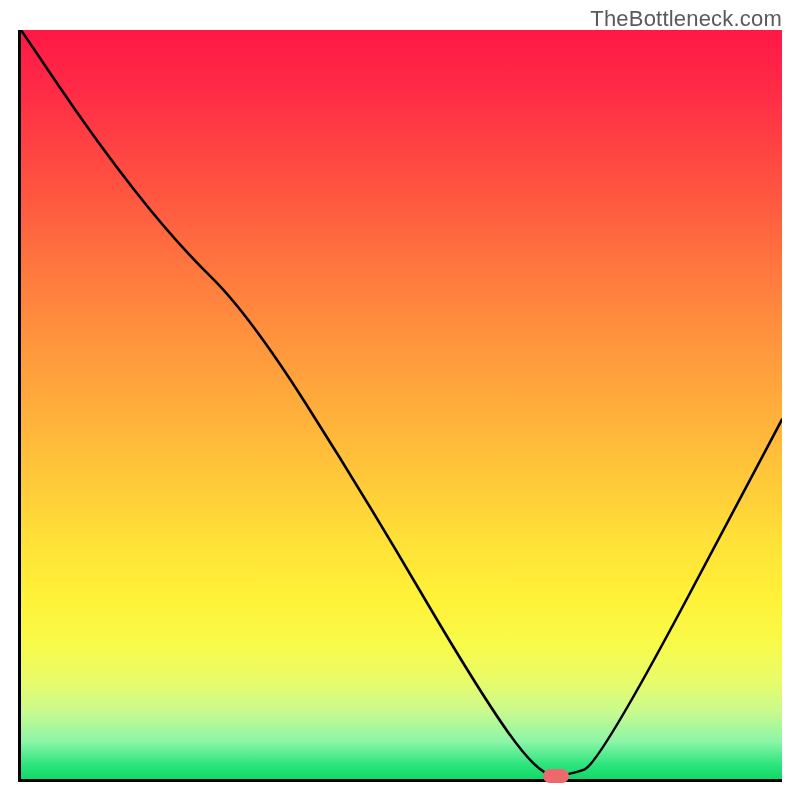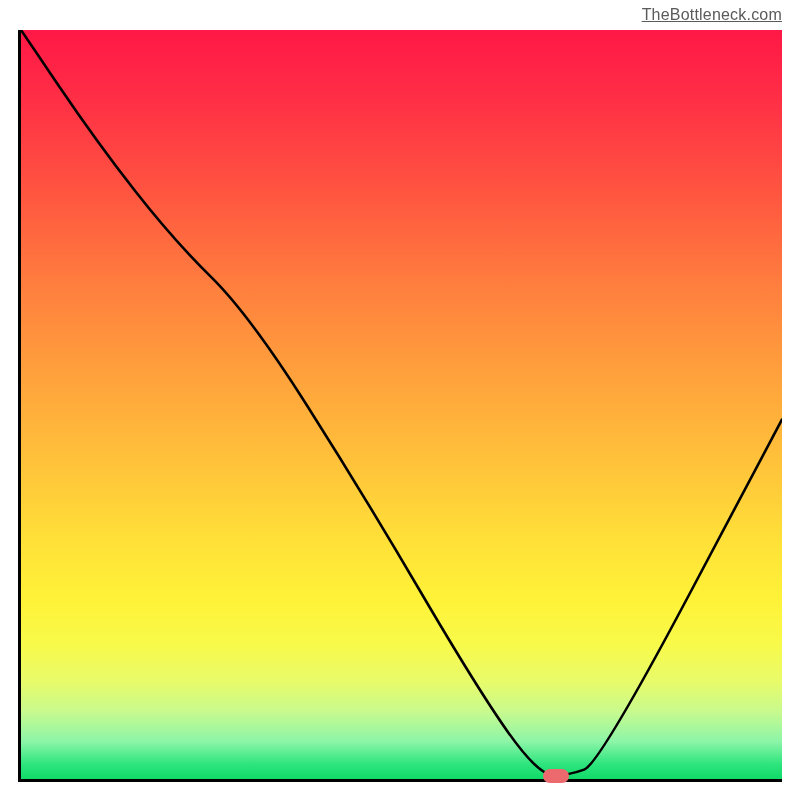--- a/index.html
+++ b/index.html
@@ -8,25 +8,24 @@
     height: 800px;
     background: #ffffff;
     position: relative;
     font-family: Arial, sans-serif;
     overflow: hidden;
   }
   .watermark {
     position: absolute;
     top: 6px;
     right: 18px;
-    font-size: 16px;
+    font-size: 22px;
     color: #5a5a5a;
     font-weight: 500;
     letter-spacing: 0.2px;
-    text-decoration: underline;
   }
   .plot-area {
     position: absolute;
     left: 18px;
     top: 30px;
     width: 764px;
     height: 752px;
     border-left: 3px solid #000;
     border-bottom: 3px solid #000;
   }

